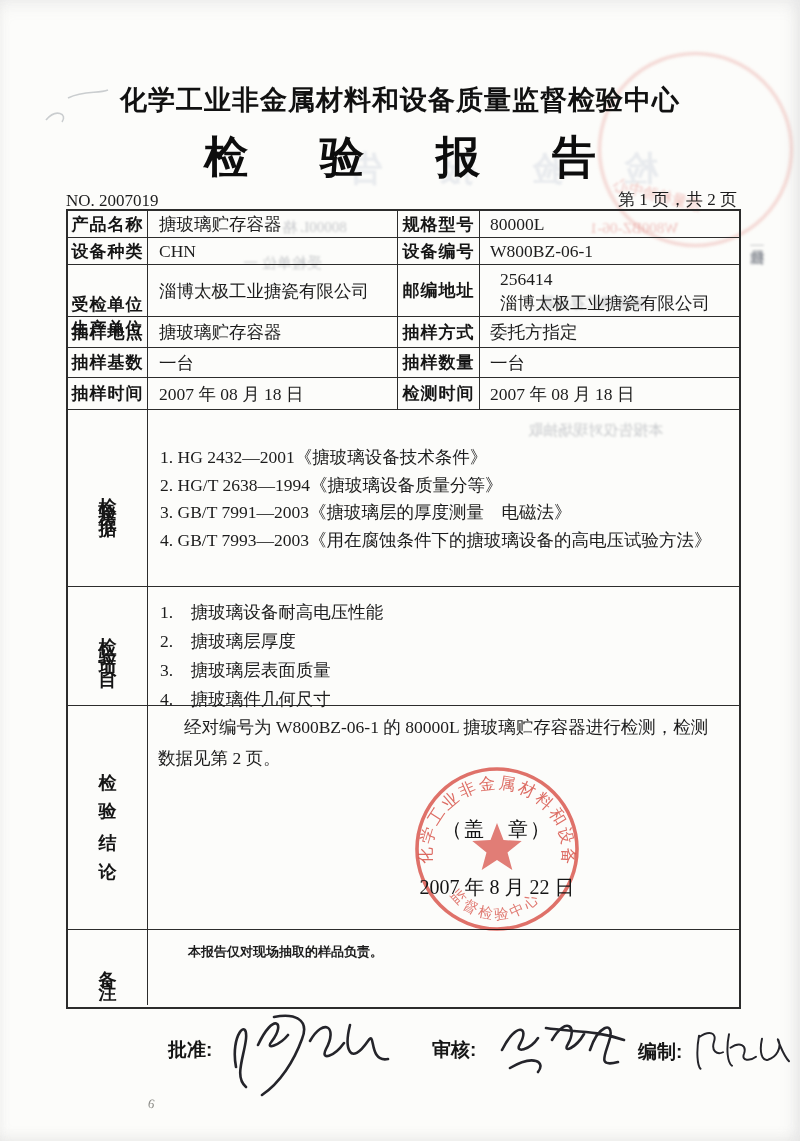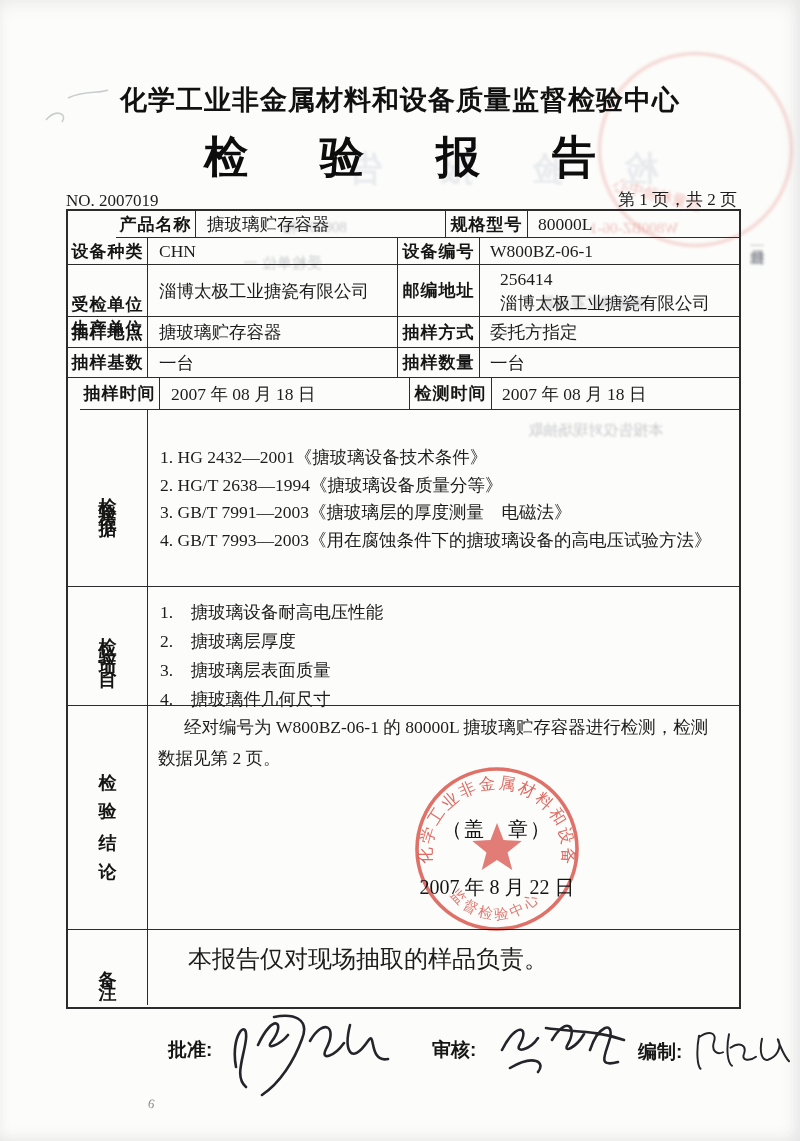--- a/index.html
+++ b/index.html
@@ -57,21 +57,21 @@
   }
   .bigc { flex:1; border-left:1.6px solid #2c2c2c; position:relative; }
   .ls8  { letter-spacing:8px; }
   .ls12 { letter-spacing:12px; }
   .ls30 { letter-spacing:30px; }
   .basis-list { padding:34px 6px 0 12px; }
   .basis-list li { list-style:none; font-size:17.5px; line-height:27.5px; }
   .item-list { padding:11px 6px 0 12px; }
   .item-list li { list-style:none; font-size:17.5px; line-height:29px; }
   .concl-text { padding:6px 16px 0 10px; text-indent:26px; font-size:17.5px; line-height:31px; }
-  .remark-text { padding:13px 10px 0 40px; font-size:24px; }
+  .remark-text { padding:13px 10px 0 40px; font-size:13px;font-weight:bold; }
   
   .stamp { position:absolute; left:254px; top:48px; width:190px; height:190px; opacity:.9; mix-blend-mode:multiply; }
   .stamp-note { position:absolute; left:254px; top:110px; width:190px; text-align:center; font-size:20px; letter-spacing:2px; color:#141414; }
   .stamp-date { position:absolute; left:229px; top:168px; width:240px; text-align:center; font-size:20px; color:#141414; }
   
   .sig-label { position:absolute; font-family:"Liberation Sans", sans-serif; font-weight:600; font-size:19px; color:#161616; }
   .sig { position:absolute; }
   .sig path { fill:none; stroke:#24242a; stroke-width:2.6; stroke-linecap:round; stroke-linejoin:round; }
   
   .ghost, .ghost-red, .ghost-blue {
@@ -113,21 +113,21 @@
   <div class="report-title-wrap">
     <span class="report-title">检验报告</span>
   </div>
   <div class="meta-row">
     <span>NO. 2007019</span>
     <span>第 1 页，共 2 页</span>
   </div>
 
   <div class="tbl">
 
-    <div class="trow" style="height:27px;margin-left:48px;">
+    <div class="trow" style="height:27px;">
       <div class="lc lbl">产品名称</div>
       <div class="vc1 val">搪玻璃贮存容器</div>
       <div class="lc2 lbl">规格型号</div>
       <div class="vc2 val">80000L</div>
     </div>
 
     <div class="trow" style="height:27px;justify-content:flex-end;">
       <div class="lc lbl">设备种类</div>
       <div class="vc1 val">CHN</div>
       <div class="lc2 lbl">设备编号</div>
@@ -156,21 +156,21 @@
       <div class="vc2 val">委托方指定</div>
     </div>
 
     <div class="trow" style="height:30px;">
       <div class="lc lbl">抽样基数</div>
       <div class="vc1 val">一台</div>
       <div class="lc2 lbl">抽样数量</div>
       <div class="vc2 val">一台</div>
     </div>
 
-    <div class="trow" style="height:32px;margin-left:12px;">
+    <div class="trow" style="height:32px;">
       <div class="lc lbl">抽样时间</div>
       <div class="vc1 val">2007 年 08 月 18 日</div>
       <div class="lc2 lbl">检测时间</div>
       <div class="vc2 val">2007 年 08 月 18 日</div>
     </div>
 
     <div class="trow" style="height:177px;">
       <div class="bigl ls8">检验依据</div>
       <div class="bigc">
         <ul class="basis-list">

